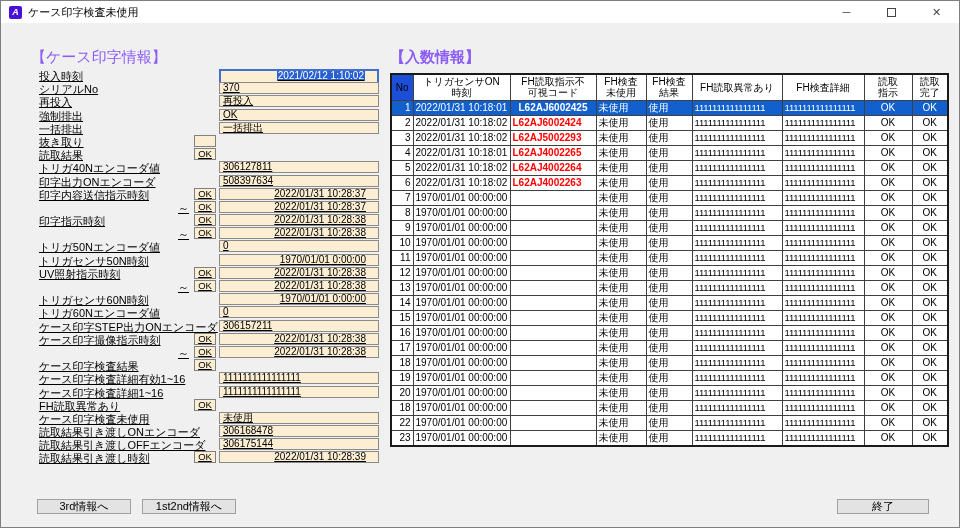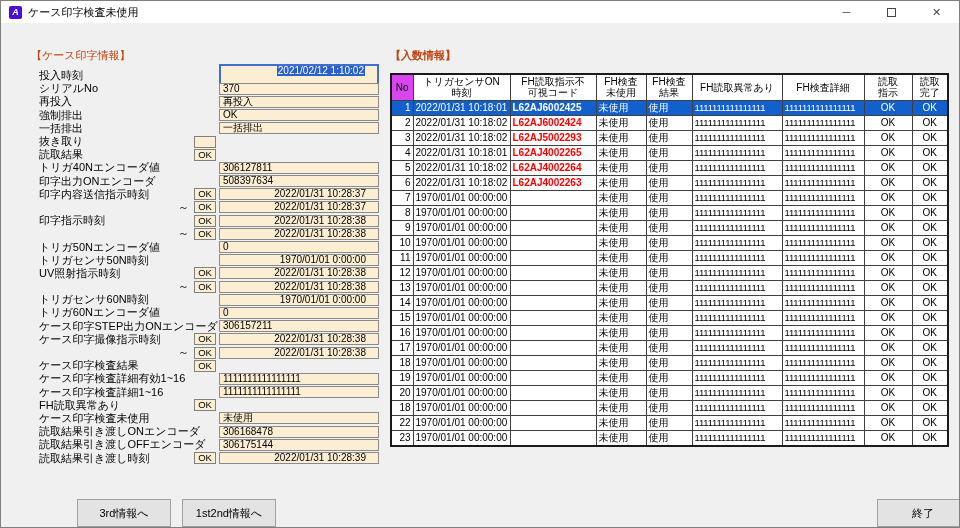--- a/index.html
+++ b/index.html
@@ -13,59 +13,59 @@
   .app-icon { width:13px; height:13px; margin-left:8px; background:#4a10d8; border-radius:2px;
               color:#fff; font-size:9px; font-weight:bold; display:flex; align-items:center;
               justify-content:center; font-style:italic; }
   .title-text { font-size:11px; color:#000; margin-left:6px; }
   .win-controls { margin-left:auto; display:flex; height:100%; }
   .win-btn { width:45px; height:100%; display:flex; align-items:center; justify-content:center;
              color:#444; font-size:11px; cursor:default; }
   .max-glyph { width:9px; height:9px; border:1px solid #444; display:inline-block; }
 
   
-  .section-title { position:absolute; font-size:11px; color:#c2410c; }
+  .section-title { position:absolute; font-size:15px; color:#8b5cf6; }
 
   
   .left-fields { position:absolute; left:38px; top:68px; width:344px; }
-  .frow { display:flex; align-items:center; height:13.2px; }
+  .frow { display:flex; height:13.2px;text-decoration:underline; }
   .flabel { width:132px; flex:none; font-size:11px; color:#000; white-space:nowrap; overflow:visible; }
   .ftilde { width:23px; flex:none; text-align:right; padding-right:5px; font-size:11px; }
   .fokslot { width:25px; flex:none; }
   .okbox { width:22px; height:12px; background:#fbeed2; border:1px solid #808080;
            font-size:9.5px; text-align:center; line-height:10px; color:#000; }
   .fvslot { flex:1; }
   .vbox { width:160px; height:12px; background:#fbeed2; border:1px solid #8a8a8a;
           font-size:10px; line-height:10px; color:#000; padding:0 3px; white-space:nowrap; overflow:hidden; }
   .vbox.right { text-align:right; padding-right:12px; }
   .vbox.focused { border:2px solid #3f6fd0; height:24px; line-height:9px; }
   .selected-text { background:#2a5fd0; color:#fff; padding:0 1px; }
 
   
   .qty-table-wrap { position:absolute; left:389px; top:72px; }
   table.qty { border-collapse:collapse; table-layout:fixed; width:557px;
               border:2px solid #1a1a1a; font-size:10px; }
   table.qty th, table.qty td { border:1px solid #404040; overflow:hidden; white-space:nowrap; }
   table.qty th { background:#ffffff; font-weight:normal; text-align:center;
                  height:26px; line-height:1.15; font-size:10px; padding:0 1px; }
-  table.qty th.no-head { background:#d946ef; }
+  table.qty th.no-head { background:#1d4ed8; }
   table.qty td { height:13.5px; padding:0 2px; background:#fff; color:#000; }
   td.c-no   { text-align:right; padding-right:3px; }
   td.c-time { text-align:left; }
   td.c-code { font-weight:bold; }
   td.c-code.red { color:#ff0000; }
   td.c-bits { font-size:9.5px; letter-spacing:-0.2px; }
   td.c-ok   { text-align:center; }
   tr.sel td { background:#1160cd; color:#fff; }
-  tr.sel td.c-code { color:#fff; }
+  tr.sel td.c-code { color:#fff;text-align:center; }
 
   
-  .btn { position:absolute; height:28px; background:#e3e3e3; border:1px solid #a0a0a0;
+  .btn { position:absolute; height:15px; background:#e3e3e3; border:1px solid #a0a0a0;
          font-size:11px; color:#000; display:flex; align-items:center; justify-content:center;
-         font-family:"Liberation Sans", sans-serif; cursor:default;margin-left:40px; }
+         font-family:"Liberation Sans", sans-serif; cursor:default; }
   .btn-3rd { left:36px;  top:498px; width:94px; }
   .btn-1st { left:141px; top:498px; width:94px; }
   .btn-exit{ left:836px; top:498px; width:92px; }
 </style>
 </head>
 <body>
 
 <div class="window">
 
   <div class="titlebar">

